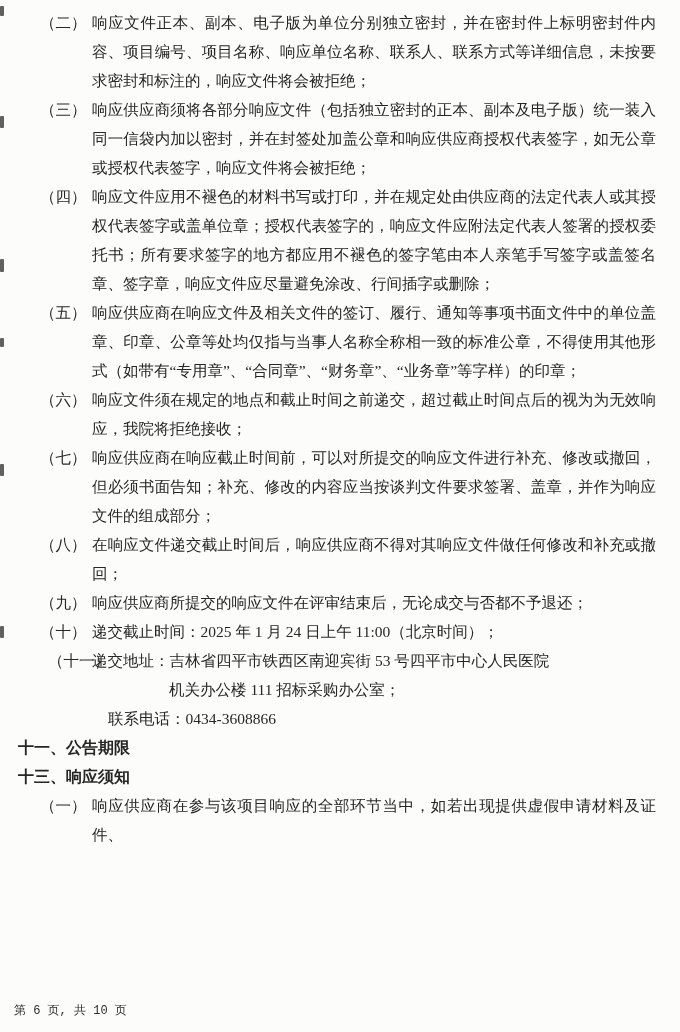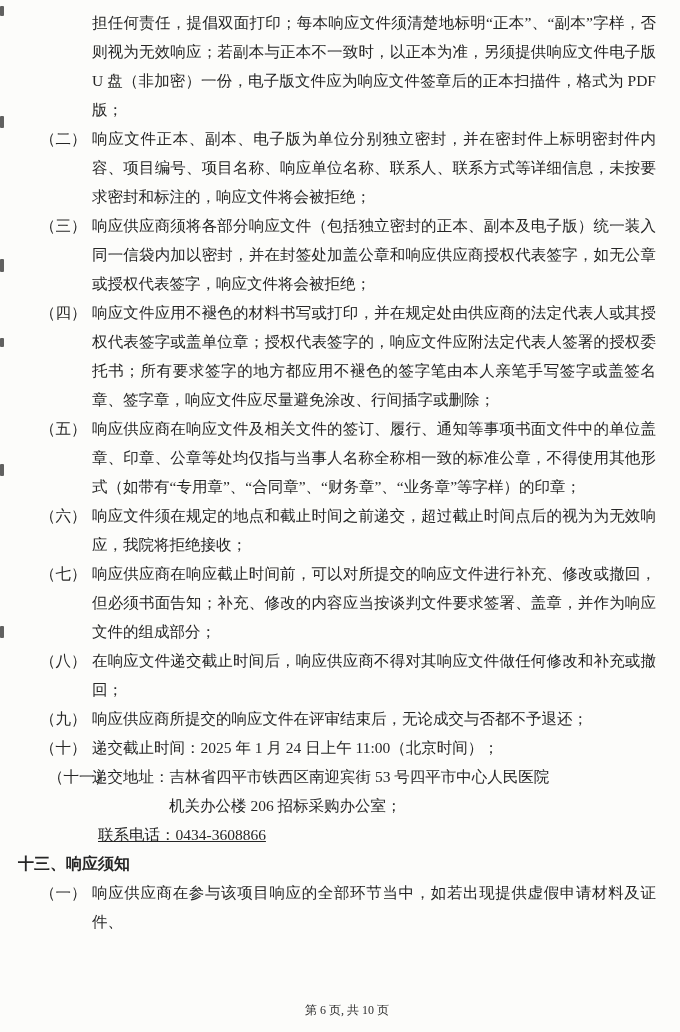--- a/index.html
+++ b/index.html
@@ -11,28 +11,28 @@
   .content{
     position:absolute;left:92px;top:8px;width:564px;
     font-size:15.5px;line-height:29px;
   }
   p,h2{margin:0;padding:0;}
   .cont,.itext{text-align:justify;}
   .item{position:relative;}
   .marker{position:absolute;left:-52px;top:0;white-space:nowrap;}
   .item-11 .marker{left:-64px;margin-left:20px;}
   .l2{padding-left:77px;}
-  .phone{margin-left:6px;text-decoration:underline;}
+  .phone{margin-left:16px;}
   h2{
     margin-left:-74px;font-weight:bold;font-size:16px;
     font-family:"Liberation Sans","DejaVu Sans",sans-serif;
   }
   .footer{
-    position:absolute;left:0;right:0;bottom:13px;text-align:center;
-    font-size:12px;text-indent:14px;color:#2e2e2e;
+    position:absolute;left:0;right:0;bottom:13px;
+    font-size:12px;text-indent:14px;color:#2e2e2e;font-family:Liberation Mono, monospace;
   }
   
   .mark{position:absolute;left:0;width:4px;background:#3a3a3a;opacity:.8;border-radius:1px;}
   .mark-1{top:6px;height:10px;}
   .mark-2{top:116px;height:12px;}
   .mark-3{top:259px;height:13px;}
   .mark-4{top:338px;height:9px;}
   .mark-5{top:464px;height:12px;}
   .mark-6{top:626px;height:12px;}
 </style>
@@ -41,21 +41,20 @@
 
 <div class="mark mark-1"></div>
 <div class="mark mark-2"></div>
 <div class="mark mark-3"></div>
 <div class="mark mark-4"></div>
 <div class="mark mark-5"></div>
 <div class="mark mark-6"></div>
 
 <main class="content">
 
-  <p class="cont">担任何责任，提倡双面打印；每本响应文件须清楚地标明“正本”、“副本”字样，否则视为无效响应；若副本与正本不一致时，以正本为准，另须提供响应文件电子版 U 盘（非加密）一份，电子版文件应为响应文件签章后的正本扫描件，格式为 PDF 版；</p>
 
   <div class="item">
     <span class="marker">（二）</span>
     <p class="itext">响应文件正本、副本、电子版为单位分别独立密封，并在密封件上标明密封件内容、项目编号、项目名称、响应单位名称、联系人、联系方式等详细信息，未按要求密封和标注的，响应文件将会被拒绝；</p>
   </div>
 
   <div class="item">
     <span class="marker">（三）</span>
     <p class="itext">响应供应商须将各部分响应文件（包括独立密封的正本、副本及电子版）统一装入同一信袋内加以密封，并在封签处加盖公章和响应供应商授权代表签字，如无公章或授权代表签字，响应文件将会被拒绝；</p>
   </div>
@@ -90,25 +89,26 @@
     <p class="itext">响应供应商所提交的响应文件在评审结束后，无论成交与否都不予退还；</p>
   </div>
 
   <div class="item">
     <span class="marker">（十）</span>
     <p class="itext">递交截止时间：2025 年 1 月 24 日上午 11:00（北京时间）；</p>
   </div>
 
   <div class="item item-11">
     <span class="marker">（十一）</span>
-    <p class="itext"><span>递交地址：吉林省四平市铁西区南迎宾街 53 号四平市中心人民医院</span><br><span class="l2">机关办公楼 206 招标采购办公室；</span></p>
+    <p class="itext"><span>递交地址：吉林省四平市铁西区南迎宾街 53 号四平市中心人民医院</span><br><span class="l2">机关办公楼 111 招标采购办公室；</span></p>
   </div>
 
   <p class="phone">联系电话：0434-3608866</p>
 
+  <h2>十一、公告期限</h2>
 
 
   <h2>十三、响应须知</h2>
 
   <div class="item">
     <span class="marker">（一）</span>
     <p class="itext">响应供应商在参与该项目响应的全部环节当中，如若出现提供虚假申请材料及证件、</p>
   </div>
 
 </main>

